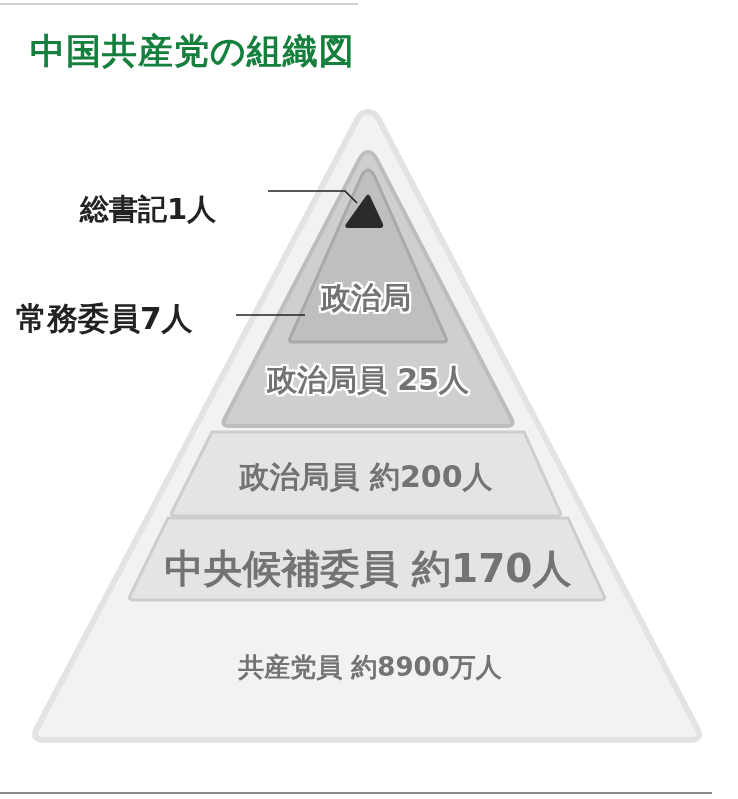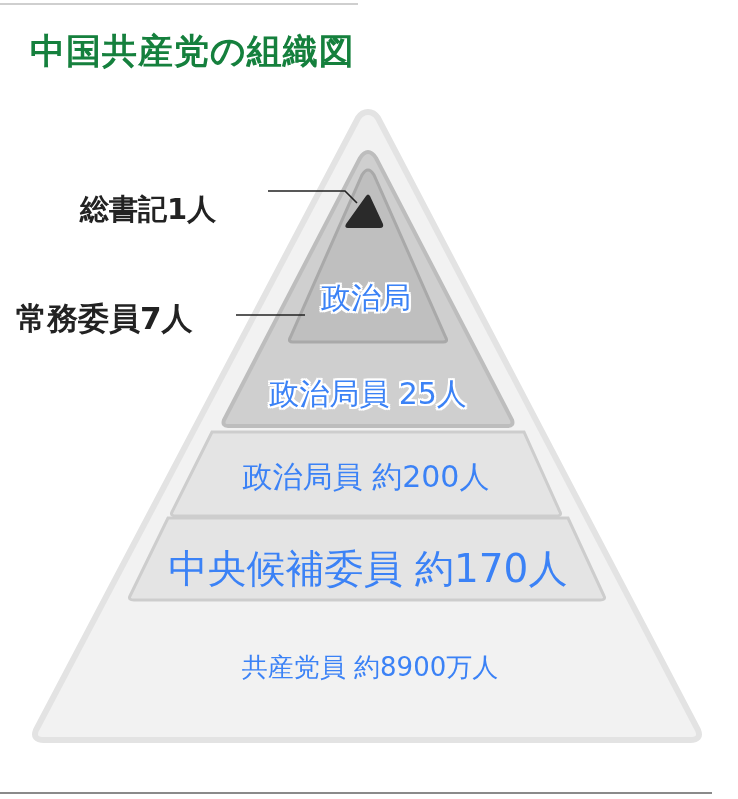--- a/index.html
+++ b/index.html
@@ -4,21 +4,21 @@
 <style>
   html, body { margin:0; padding:0; background:#ffffff; }
   body { width:738px; height:799px; position:relative; overflow:hidden;
          font-family:"DejaVu Sans", "Liberation Sans", sans-serif; }
   .topline { position:absolute; left:0; top:3px; width:358px; height:2px; background:#cfcfcf; }
   .bottomline { position:absolute; left:0; top:792px; width:712px; height:2px; background:#8a8a8a; }
   .title { position:absolute; left:30px; top:28px; font-size:35px; font-weight:bold;
            color:#15803d; letter-spacing:1px; white-space:nowrap; }
   svg.pyr { position:absolute; left:0; top:0; }
   .lbl { position:absolute; font-weight:bold; color:#222; white-space:nowrap; }
-  .tier { position:absolute; font-weight:normal; color:#3b82f6; white-space:nowrap;
+  .tier { position:absolute; font-weight:bold; color:#737373; white-space:nowrap;
           text-align:center; transform:translateX(-50%); }
   .halo { text-shadow: 0 0 3px #fff, 0 0 3px #fff, 2px 0 0 #fff, -2px 0 0 #fff, 0 2px 0 #fff, 0 -2px 0 #fff,
           2px 2px 0 #fff, -2px -2px 0 #fff, 2px -2px 0 #fff, -2px 2px 0 #fff; }
 </style>
 </head>
 <body>
 
 <div class="topline"></div>
 
 <div class="title">中国共産党の組織図</div>
@@ -38,18 +38,18 @@
   <path d="M366 196 Q368 193 370 196 L383 224 Q384 228 380 228 L348 228 Q344 228 346 224 Z" fill="#2a2a2a"></path>
 
   <polyline points="268,191 345,191 357,203" fill="none" stroke="#222" stroke-width="1.6"></polyline>
   <polyline points="236,315 305,315" fill="none" stroke="#222" stroke-width="1.6"></polyline>
 </svg>
 
 <div class="lbl" style="left:80px; top:174px; font-size:29px;margin-top:16px;">総書記1人</div>
 <div class="lbl" style="left:16px; top:298px; font-size:31px;">常務委員7人</div>
 
 <div class="tier halo" style="left:366px; top:278px; font-size:30px;">政治局</div>
-<div class="tier halo" style="left:368px; top:374px; font-size:30px;">政治局員 25人</div>
+<div class="tier halo" style="left:368px; top:360px; font-size:30px;">政治局員 25人</div>
 <div class="tier" style="left:366px; top:457px; font-size:30px;">政治局員 約200人</div>
 <div class="tier" style="left:368px; top:542px; font-size:39px;">中央候補委員 約170人</div>
 <div class="tier" style="left:370px; top:650px; font-size:26px;">共産党員 約8900万人</div>
 
 <div class="bottomline"></div>
 
 </body></html>

